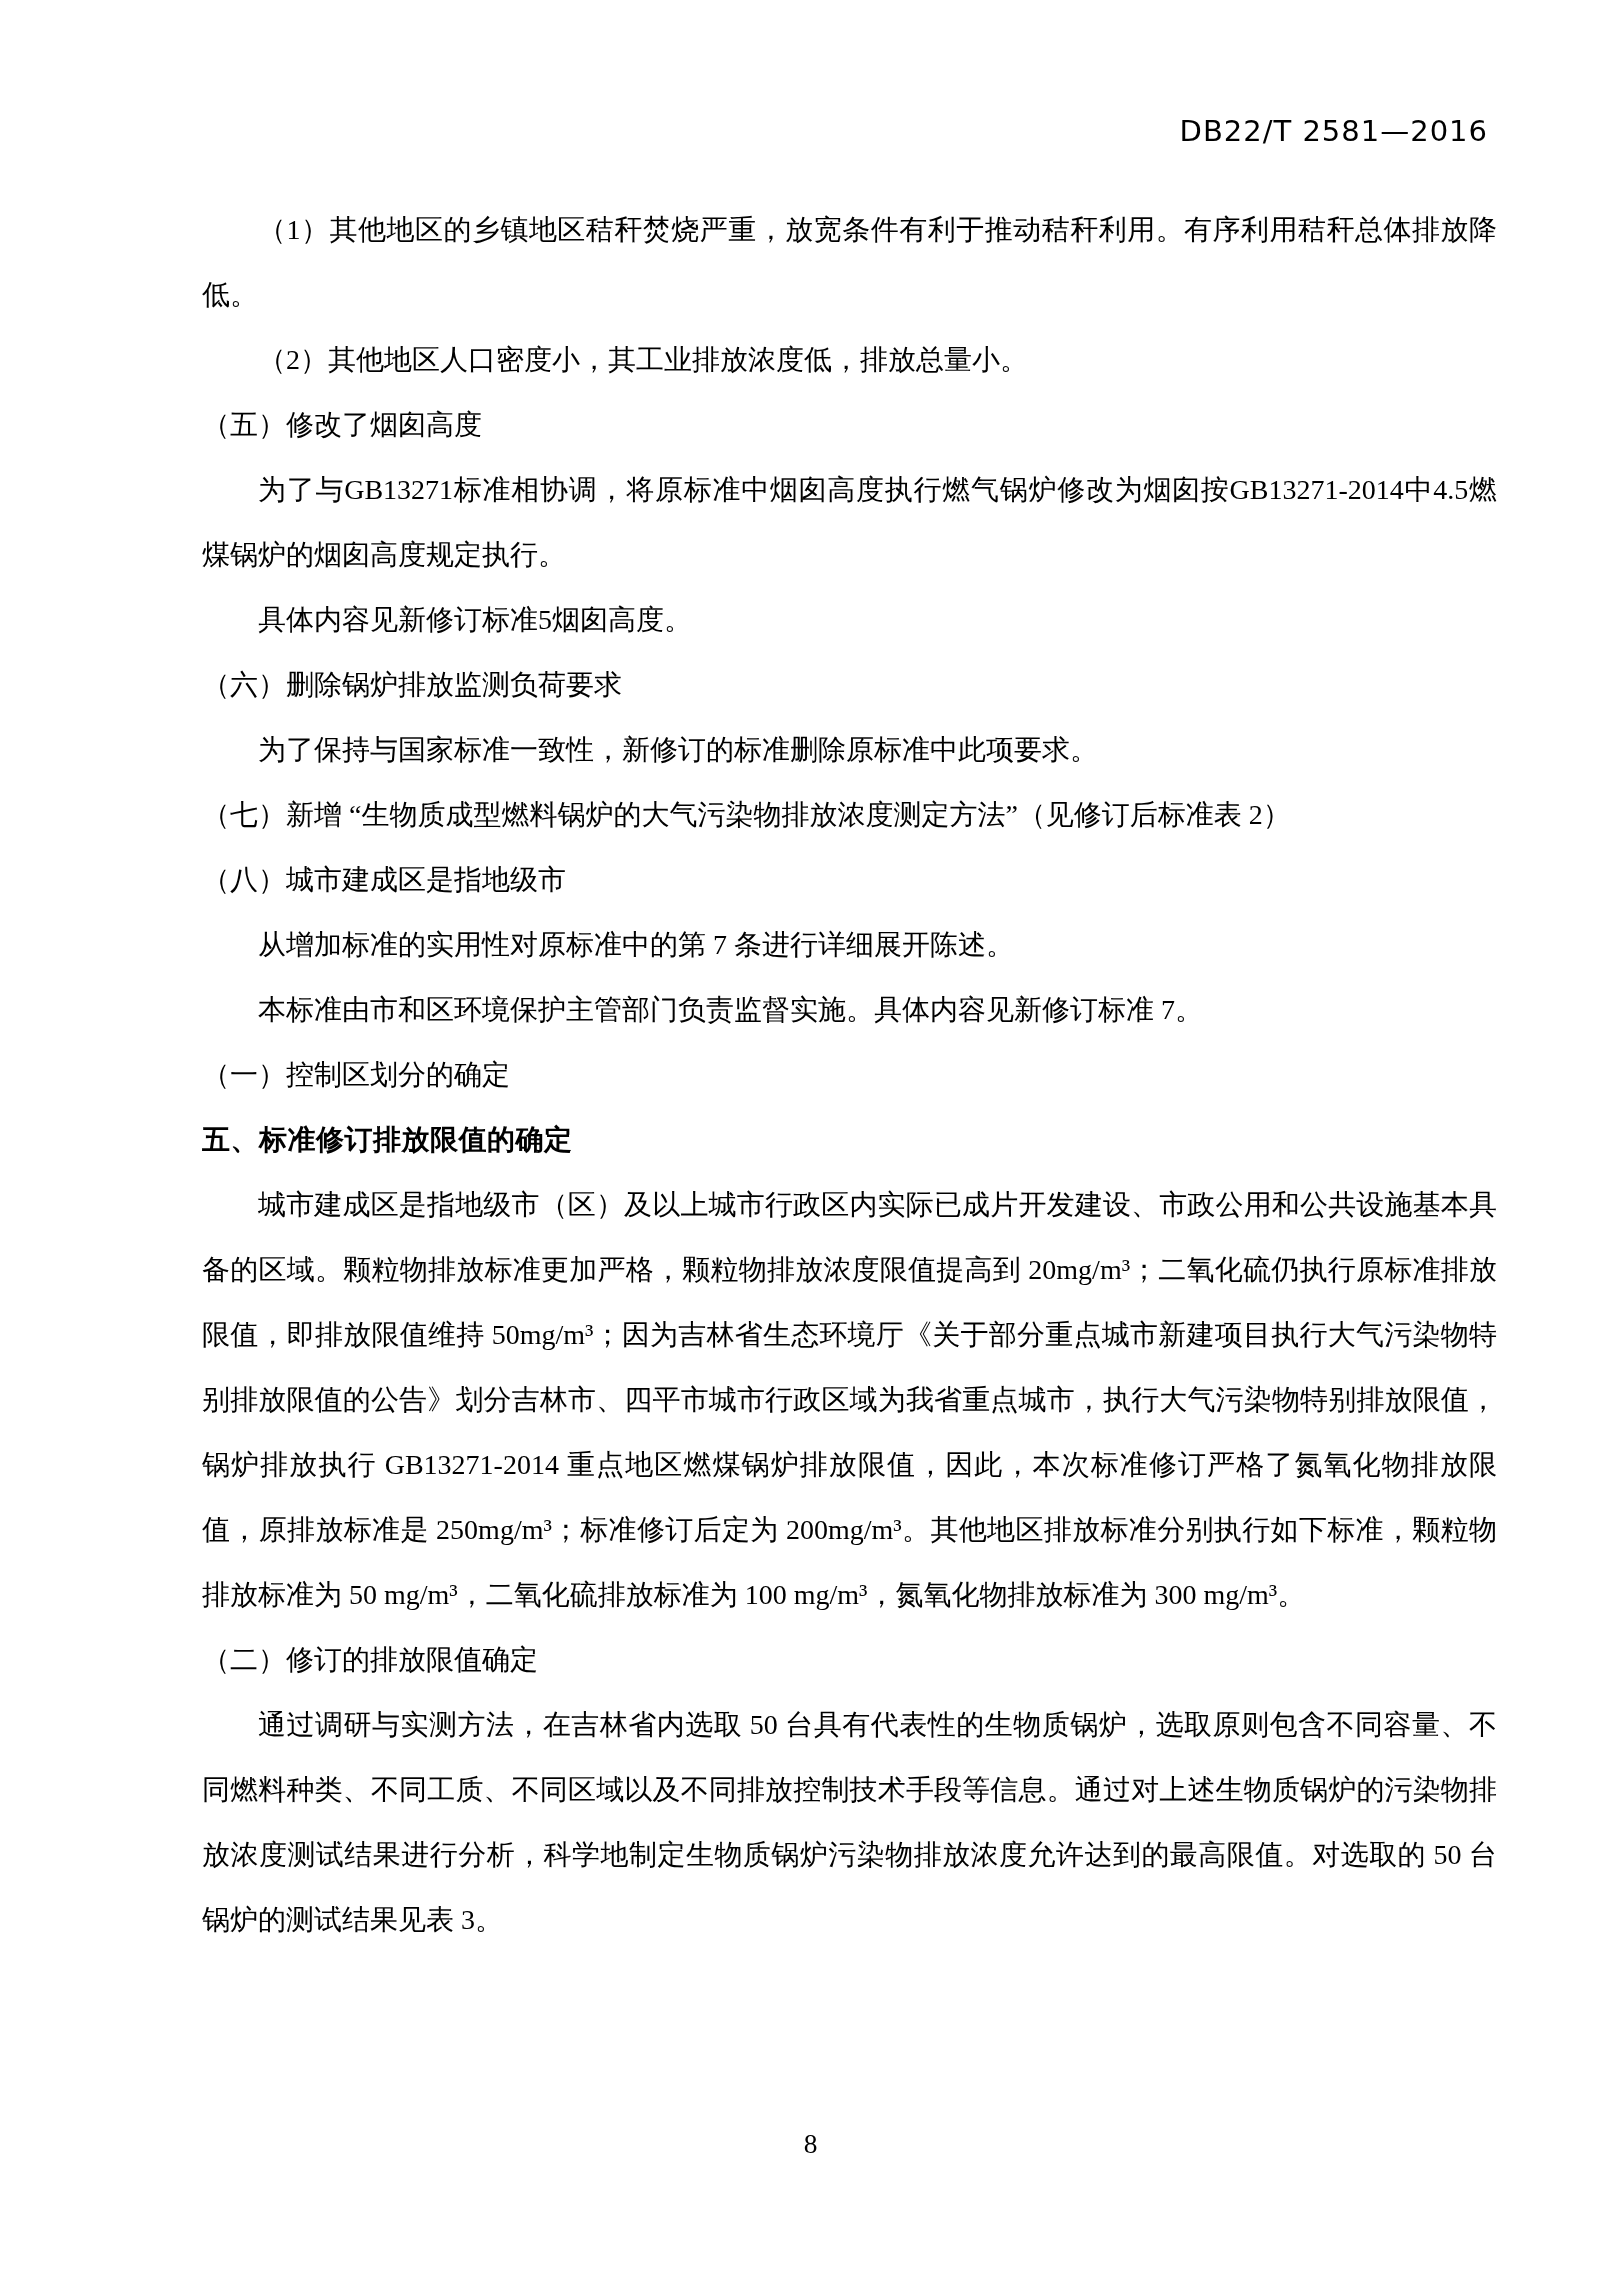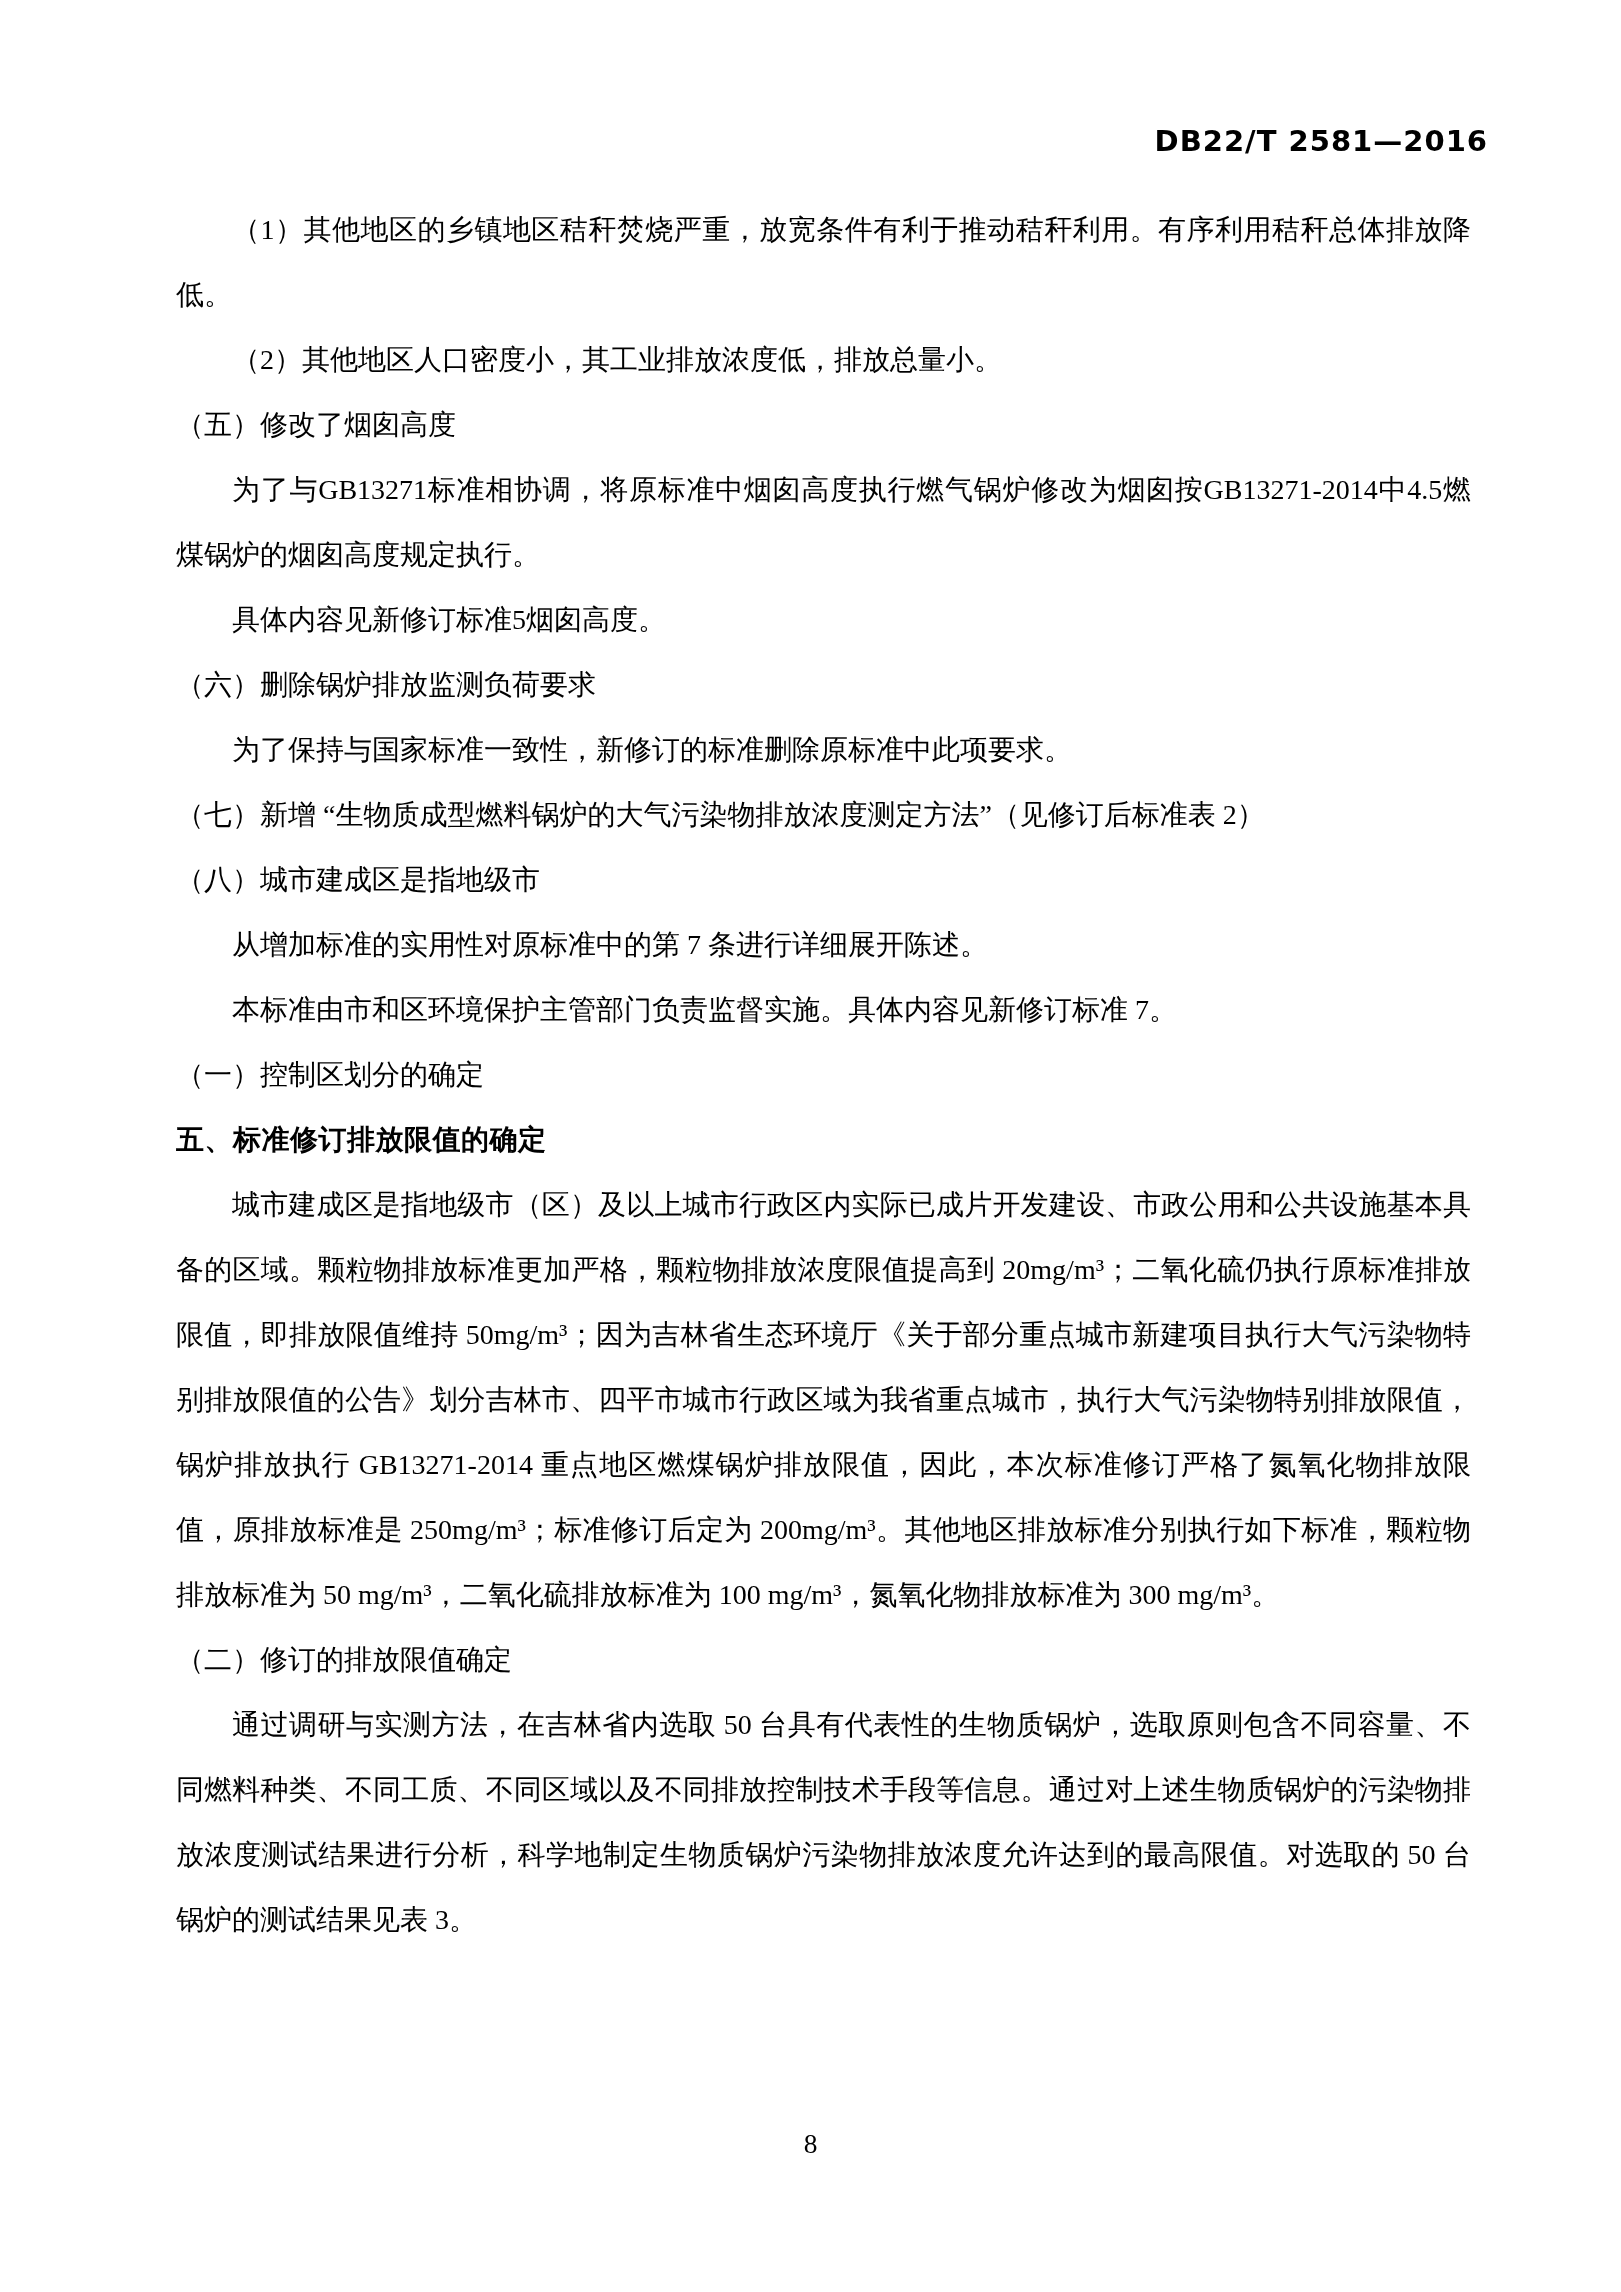--- a/index.html
+++ b/index.html
@@ -11,34 +11,34 @@
     position: relative;
     width: 1621px;
     height: 2293px;
     background: #ffffff;
     overflow: hidden;
     font-family: "Liberation Serif", "DejaVu Serif", serif;
     color: #000000;
   }
   .doc-header {
     position: absolute;
-    top: 124px;
+    top: 114px;
     left: 193px;
     width: 1295px;
     text-align: right;
     font-family: "DejaVu Sans", "Liberation Sans", sans-serif;
-    font-weight: 700;
+    font-weight: 400;
     font-size: 29px;
     letter-spacing: 1px;
     white-space: nowrap;
   }
   .doc-body {
     position: absolute;
     top: 197px;
-    left: 176px;
+    left: 202px;
     width: 1295px;
   }
   .para {
     margin: 0;
     font-size: 28px;
     line-height: 65px;
     text-align: justify;
     word-break: break-all;
   }
   .indent {

